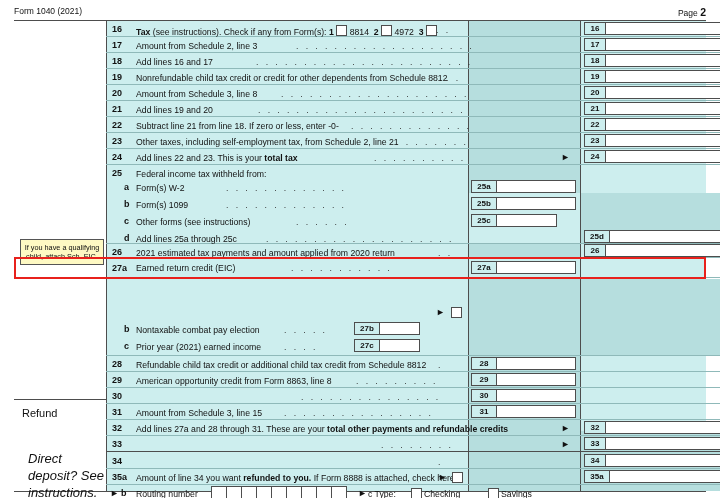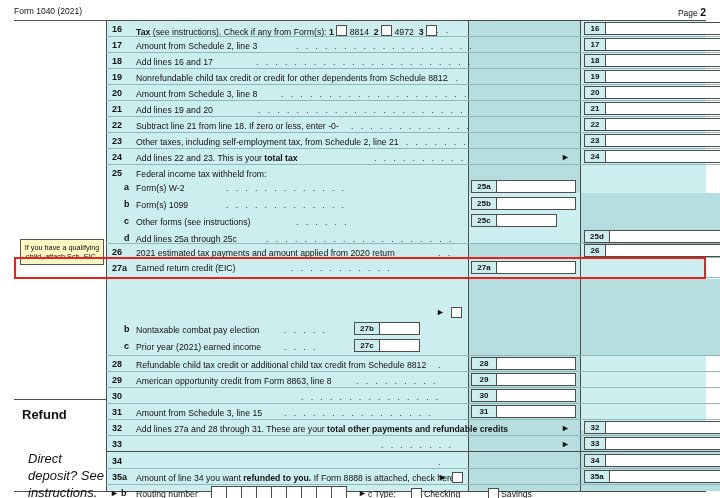--- a/index.html
+++ b/index.html
@@ -74,22 +74,22 @@
     background: #fef9c3;
     font-size: 7.3px;
     line-height: 1.25;
     padding: 3px 3px;
     text-align: center;
   }
   .lm-refund {
     position: absolute;
     left: 8px;
     top: 386px;
-    font-size: 13px;
-    font-weight: bold;
+    font-size: 11px;
+    font-weight: normal;
   }
   .lm-deposit {
     position: absolute;
     left: 14px;
     top: 430px;
     font-size: 13px;
     line-height: 1.3;
     width: 86px;
     font-style: italic;
   }

